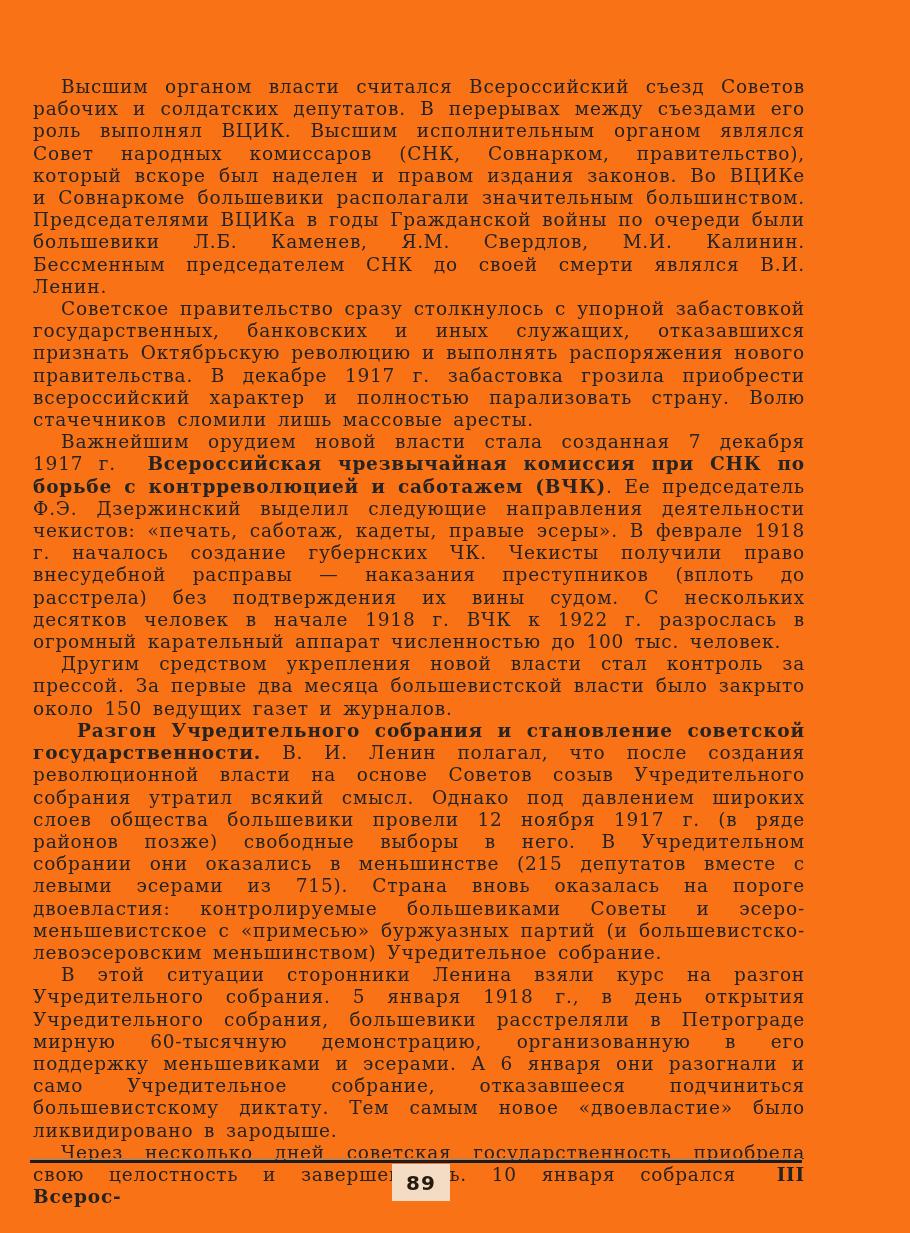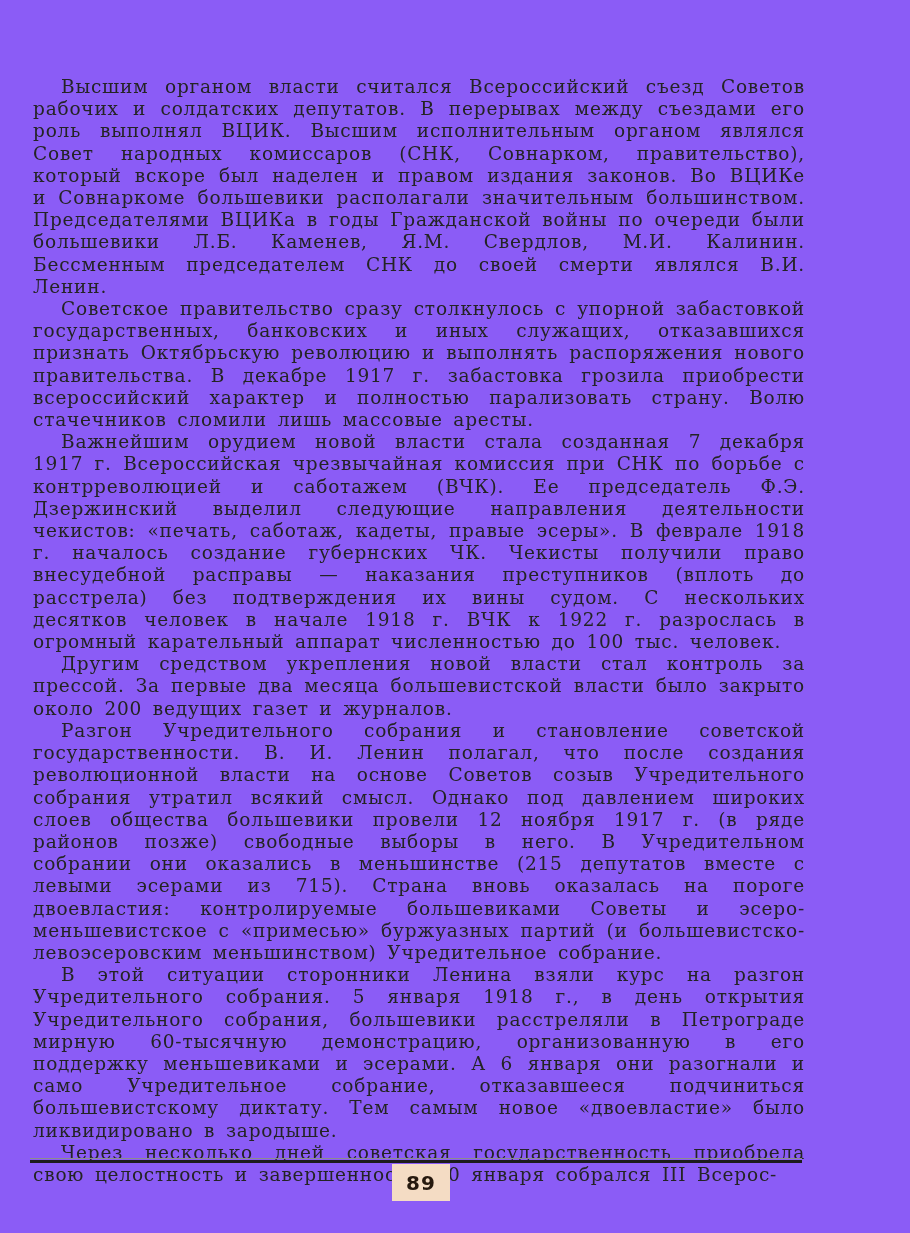--- a/index.html
+++ b/index.html
@@ -4,21 +4,21 @@
 <style>
   html, body {
     margin: 0;
     padding: 0;
     background: #ffffff;
   }
   .page {
     position: relative;
     width: 910px;
     height: 1233px;
-    background: #8b5cf6;
+    background: #f97316;
     overflow: hidden;
     font-family: "DejaVu Serif", "Liberation Serif", serif;
     color: #242424;
   }
   .text-block {
     position: absolute;
     left: 33px;
     top: 76px;
     width: 772px;
     font-size: 18.5px;
@@ -28,21 +28,22 @@
     text-align: justify;
     hyphens: auto;
     -webkit-hyphens: auto;
   }
   .text-block p {
     margin: 0;
     padding: 0;
     text-indent: 28px;
   }
   .b {
-    font-weight: normal;
+    font-weight: bold;
+    margin-left: 16px;
   }
   .footer-rule {
     position: absolute;
     left: 30px;
     top: 1158px;
     width: 772px;
     height: 1px;
     border-top: 1px solid #8c8c8c;
     border-bottom: 3px solid #1c1c1c;
   }
@@ -70,21 +71,21 @@
 <div class="page">
 
   <div class="text-block">
 
     <p><span>Высшим органом власти считался Всероссийский съезд Советов рабочих и солдатских депутатов. В перерывах между съездами его роль выполнял ВЦИК. Высшим исполнительным органом являлся Совет народных комиссаров (СНК, Совнарком, правительство), который вскоре был наделен и правом издания законов. Во ВЦИКе и Совнаркоме большевики располагали значительным большинством. Председателями ВЦИКа в годы Гражданской войны по очереди были большевики Л.Б. Каменев, Я.М. Свердлов, М.И. Калинин. Бессменным председателем СНК до своей смерти являлся В.И. Ленин.</span></p>
 
     <p><span>Советское правительство сразу столкнулось с упорной забастовкой государственных, банковских и иных служащих, отказавшихся признать Октябрьскую революцию и выполнять распоряжения нового правительства. В декабре 1917 г. забастовка грозила приобрести всероссийский характер и полностью парализовать страну. Волю стачечников сломили лишь массовые аресты.</span></p>
 
     <p><span>Важнейшим орудием новой власти стала созданная 7 декабря 1917 г. </span><span class="b">Всероссийская чрезвычайная комиссия при СНК по борьбе с контрреволюцией и саботажем (ВЧК)</span><span>. Ее председатель Ф.Э. Дзержинский выделил следующие направления деятельности чекистов: «печать, саботаж, кадеты, правые эсеры». В феврале 1918 г. началось создание губернских ЧК. Чекисты получили право внесудебной расправы — наказания преступников (вплоть до расстрела) без подтверждения их вины судом. С нескольких десятков человек в начале 1918 г. ВЧК к 1922 г. разрослась в огромный карательный аппарат численностью до 100 тыс. человек.</span></p>
 
-    <p><span>Другим средством укрепления новой власти стал контроль за прессой. За первые два месяца большевистской власти было закрыто около 200 ведущих газет и журналов.</span></p>
+    <p><span>Другим средством укрепления новой власти стал контроль за прессой. За первые два месяца большевистской власти было закрыто около 150 ведущих газет и журналов.</span></p>
 
     <p><span class="b">Разгон Учредительного собрания и становление советской государственности.</span><span> В. И. Ленин полагал, что после создания революционной власти на основе Советов созыв Учредительного собрания утратил всякий смысл. Однако под давлением широких слоев общества большевики провели 12 ноября 1917 г. (в ряде районов позже) свободные выборы в него. В Учредительном собрании они оказались в меньшинстве (215 депутатов вместе с левыми эсерами из 715). Страна вновь оказалась на пороге двоевластия: контролируемые большевиками Советы и эсеро-меньшевистское с «примесью» буржуазных партий (и большевистско-левоэсеровским меньшинством) Учредительное собрание.</span></p>
 
     <p><span>В этой ситуации сторонники Ленина взяли курс на разгон Учредительного собрания. 5 января 1918 г., в день открытия Учредительного собрания, большевики расстреляли в Петрограде мирную 60-тысячную демонстрацию, организованную в его поддержку меньшевиками и эсерами. А 6 января они разогнали и само Учредительное собрание, отказавшееся подчиниться большевистскому диктату. Тем самым новое «двоевластие» было ликвидировано в зародыше.</span></p>
 
     <p><span>Через несколько дней советская государственность приобрела свою целостность и завершенность. 10 января собрался </span><span class="b">III Всерос-</span></p>
 
   </div>
 
   <div class="footer-rule"></div>

